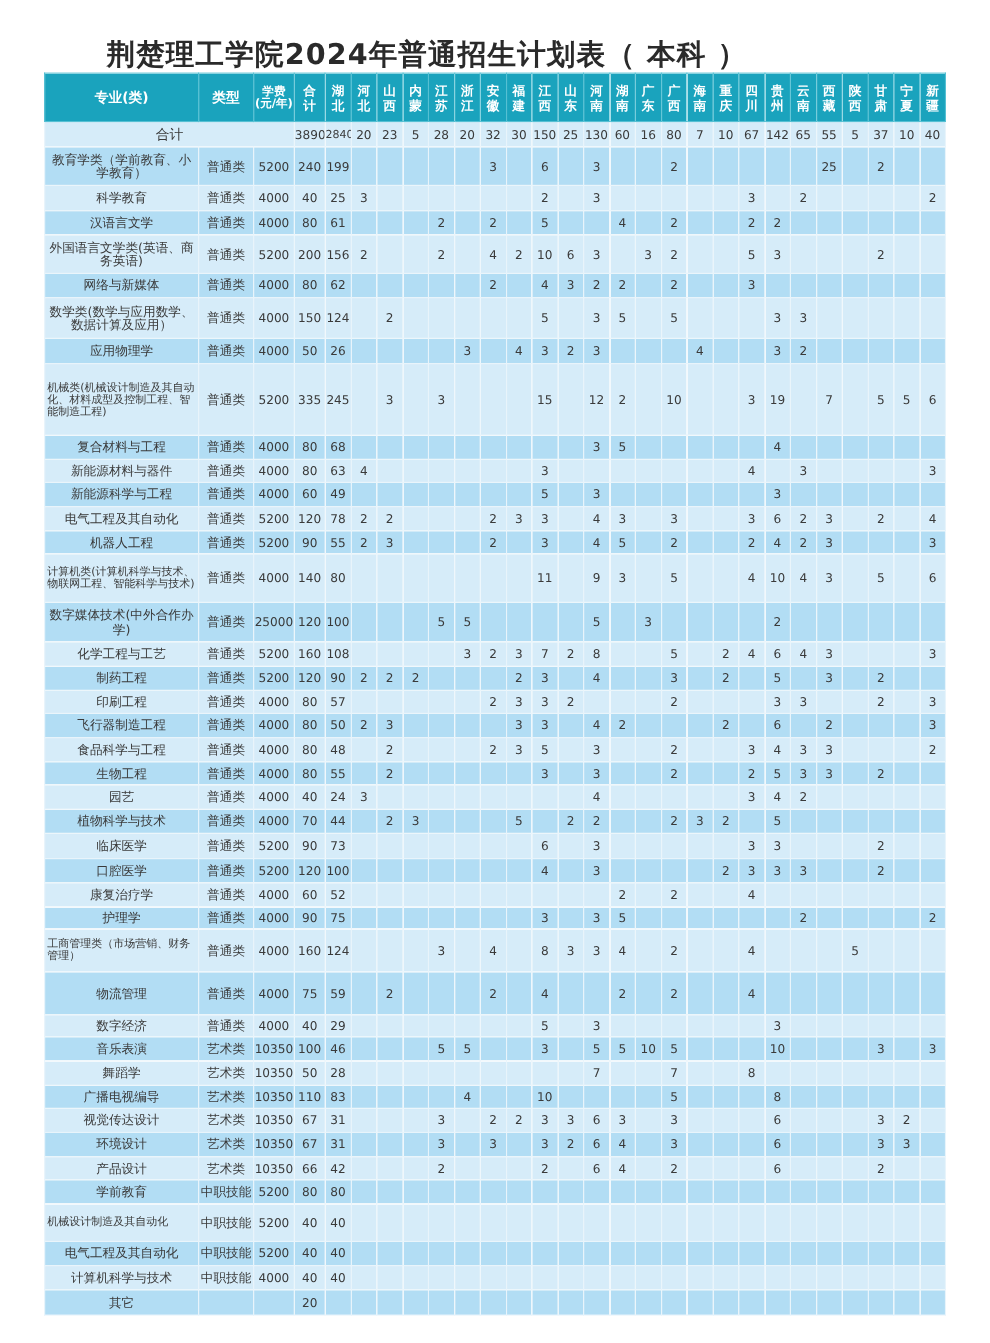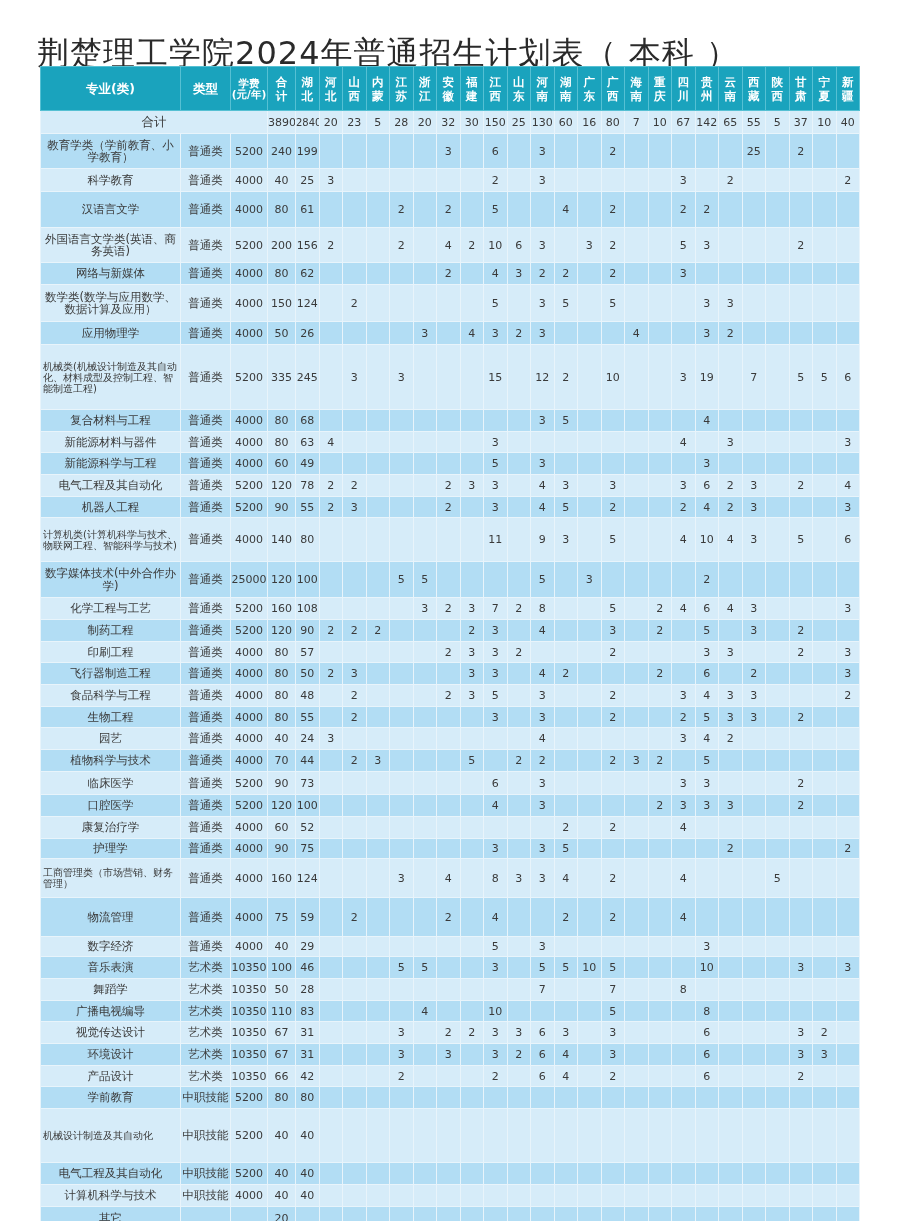--- a/index.html
+++ b/index.html
@@ -1,19 +1,19 @@
 <!DOCTYPE html>
 <html><head>
 <meta charset="utf-8">
 <style>
   html, body { margin: 0; padding: 0; background: #ffffff; }
   body { width: 900px; height: 1221px; position: relative; overflow: hidden;
          font-family: "DejaVu Sans", "Liberation Sans", sans-serif; color: #333; }
   .title { position: absolute; left: 0; top: 32px; width: 776px; text-align: center;
-           font-size: 32px; font-weight: normal; color: #2a2a2a; letter-spacing: 1px; }
+           font-size: 26px; font-weight: bold; color: #2a2a2a; letter-spacing: 1px; }
   table.plan { position: absolute; left: 40px; top: 66px; width: 820px;
                border-collapse: collapse; table-layout: fixed; }
   table.plan th, table.plan td { border: 1px solid #e8f4fb; padding: 0; text-align: center;
                vertical-align: middle; overflow: hidden; }
   table.plan thead th { background: #1aa3bd; color: #ffffff; font-weight: bold;
                height: 43px; font-size: 11.5px; line-height: 13px; border-color: #56c0d3; }
   table.plan thead th.hname, table.plan thead th.htype { font-size: 12.5px; }
   table.plan thead th.hprov { font-size: 11.5px; line-height: 14px; }
   table.plan thead th.hfee { font-size: 10.5px; line-height: 11px; }
   table.plan tbody td { font-size: 11px; color: #3a3a3a; }
@@ -151,21 +151,21 @@
         <td></td>
         <td>3</td>
         <td></td>
         <td>2</td>
         <td></td>
         <td></td>
         <td></td>
         <td></td>
         <td>2</td>
       </tr>
-      <tr class="dark" style="height: 36px; padding-left: 38px;">
+      <tr class="dark" style="height: 22px; padding-left: 38px;">
         <td class="name">汉语言文学</td>
         <td class="type">普通类</td>
         <td class="fee">4000</td>
         <td>80</td>
         <td>61</td>
         <td></td>
         <td></td>
         <td></td>
         <td>2</td>
         <td></td>
@@ -1201,21 +1201,21 @@
         <td></td>
         <td></td>
         <td></td>
         <td></td>
         <td></td>
         <td></td>
         <td></td>
         <td></td>
         <td></td>
       </tr>
-      <tr class="light" style="height: 54px; padding-left: 32px;">
+      <tr class="light" style="height: 34px; padding-left: 32px;">
         <td class="name long">机械设计制造及其自动化</td>
         <td class="type">中职技能</td>
         <td class="fee">5200</td>
         <td>40</td>
         <td>40</td>
         <td></td>
         <td></td>
         <td></td>
         <td></td>
         <td></td>

